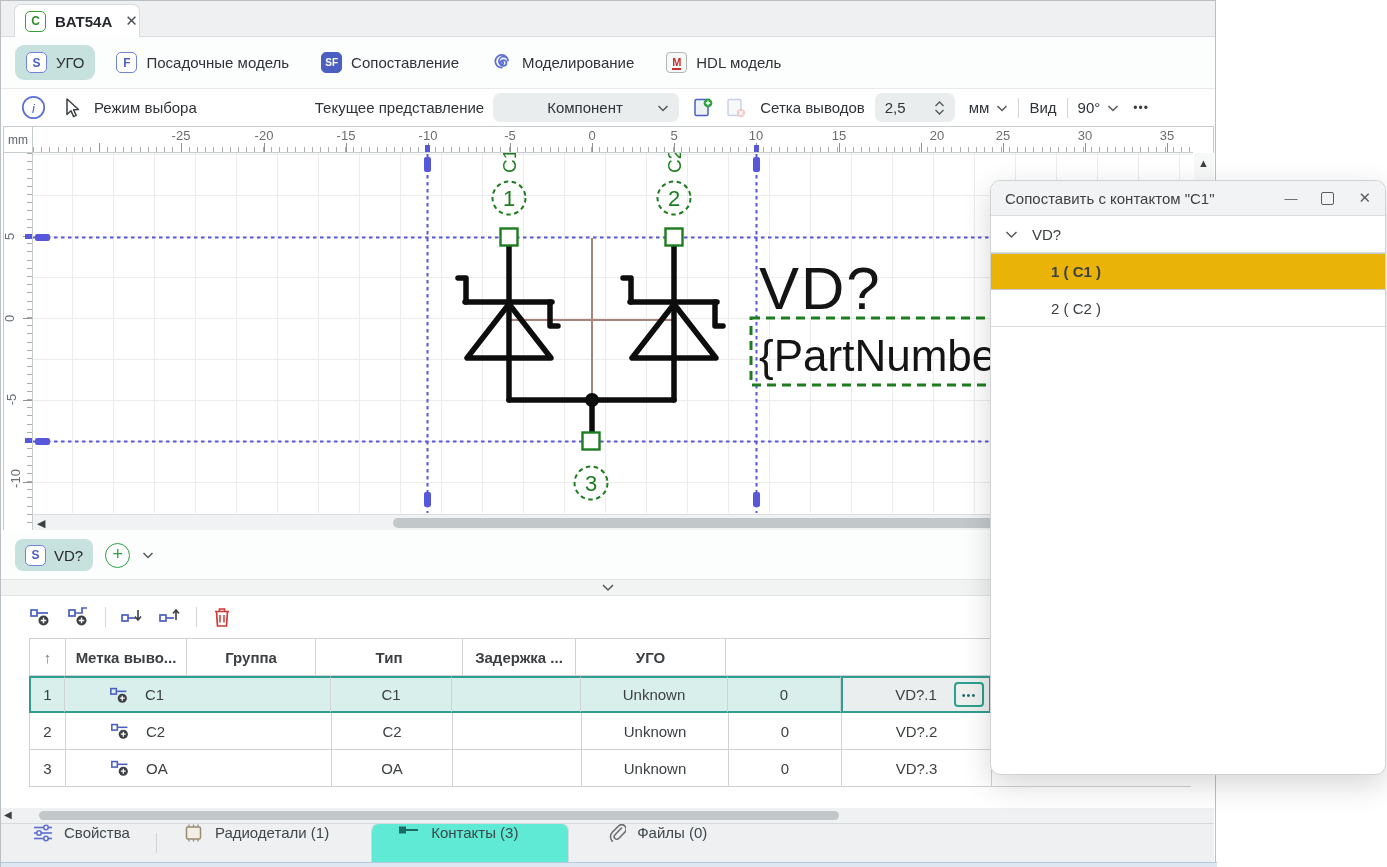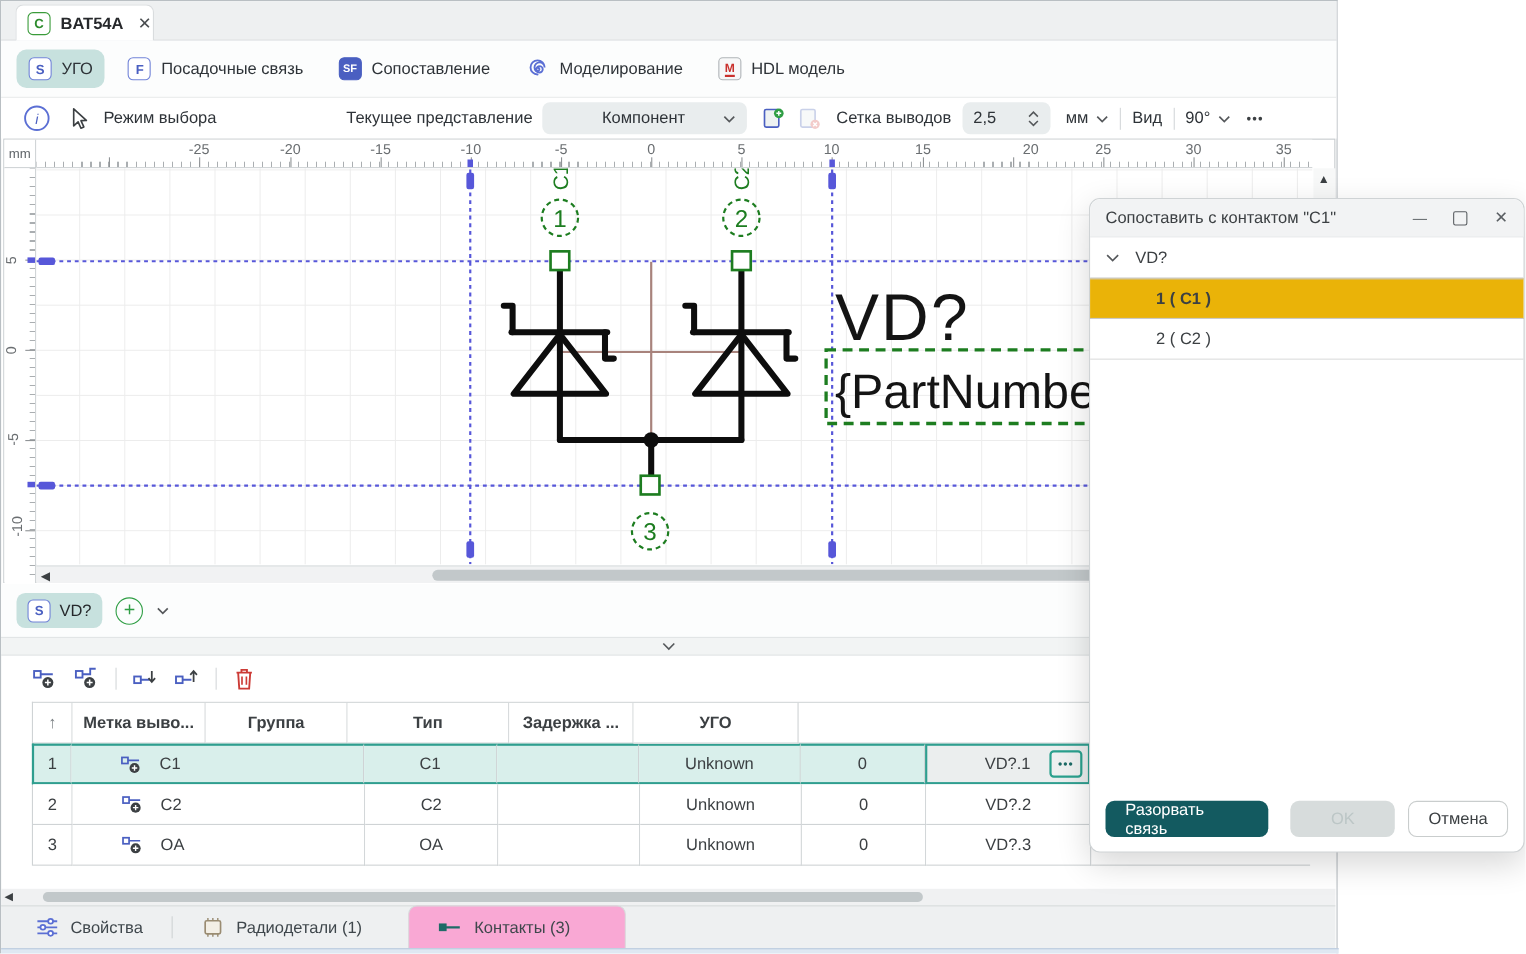--- a/index.html
+++ b/index.html
@@ -63,22 +63,22 @@
   .t-head .c-name{padding-left:16px;justify-content:flex-start;}
   .row-selected .t-cell{background:#d9efeb;border-top:2px solid #2f9e8f;border-bottom:2px solid #2f9e8f;}
   .row-selected .c-num{border-left:2px solid #2f9e8f;margin-left:-1px;}
   .row-selected .c-ugo{background:#ebeeee;border-left:2px solid #2f9e8f;border-right:2px solid #2f9e8f;}
   .ugo-more{position:absolute;right:5px;top:4px;width:30px;height:25px;border:2px solid #2aa08d;border-radius:4px;background:#eef0f0;color:#1d6b66;font-size:11px;letter-spacing:1px;display:flex;align-items:center;justify-content:center;}
   
   #bottom-scroll{position:absolute;left:0;top:807px;width:1213px;height:15px;background:#f0f1f2;}
   #bottom-scroll .thumb{position:absolute;left:38px;top:3px;width:800px;height:9px;background:#c2c8ca;border-radius:5px;}
   #bottom-scroll .arrow{position:absolute;left:3px;top:1px;font-size:10px;color:#3c4043;}
   #bottom-tabbar{position:absolute;left:0;top:822px;width:1213px;height:39px;background:#eef0f1;border-top:1px solid #d6dadb;display:flex;align-items:stretch;font-size:15px;color:#3f474c;}
-  .b-tab{display:flex;align-items:center;gap:11px;padding:0 26px;}
-  .b-tab.active{background:#f9a8d4;border-left:1px solid #d6dadb;border-right:1px solid #d6dadb;border-radius:8px 8px 0 0;margin-top:-1px;border-top:1px solid #d6dadb;}
+  .b-tab{display:flex;align-items:flex-start;gap:11px;padding:0 26px;}
+  .b-tab.active{background:#5eead4;border-left:1px solid #d6dadb;border-right:1px solid #d6dadb;border-radius:8px 8px 0 0;margin-top:-1px;border-top:1px solid #d6dadb;}
   .tab-sep{width:1px;height:20px;background:#cfd3d5;align-self:center;}
   #app-bottom-strip{position:absolute;left:0;top:861px;width:1216px;height:6px;background:#dfe8f2;border-top:1px solid #b9c9dc;}
   
   #dialog{position:absolute;left:990px;top:180px;width:396px;height:595px;background:#fff;border:1px solid #cfd3d5;border-radius:10px;box-shadow:0 10px 30px rgba(0,0,0,.16);z-index:50;}
   #dialog-title{height:35px;background:#f2f3f4;border-bottom:1px solid #dcdfe0;border-radius:10px 10px 0 0;display:flex;align-items:center;padding:0 14px;font-size:15px;color:#3c4043;}
   #dialog-title .win-btns{margin-left:auto;display:flex;align-items:center;gap:24px;color:#5a5e62;}
   .maxi{width:13px;height:13px;border:1.6px solid #5a5e62;border-radius:2px;}
   .tree-row{height:37px;display:flex;align-items:center;border-bottom:1px solid #dcdddd;font-size:15px;color:#3c4043;}
   .tree-row.root{padding-left:14px;gap:14px;}
   .tree-row.child{padding-left:60px;}
@@ -106,21 +106,21 @@
       </div>
     </div>
 
     <div id="module-bar">
       <div class="module-item active">
         <span class="sq-icon sq-blue">S</span>
         <span>УГО</span>
       </div>
       <div class="module-item">
         <span class="sq-icon sq-blue">F</span>
-        <span>Посадочные связь</span>
+        <span>Посадочные модель</span>
       </div>
       <div class="module-item">
         <span class="sq-icon sq-blue-fill">SF</span>
         <span>Сопоставление</span>
       </div>
       <div class="module-item">
         <span class="icon-gap">
           <svg width="22" height="22" viewBox="0 0 22 22">
               <path d="M11,11 m0,-1.4 a1.4,1.4 0 1 1 -1.4,1.4 a2.9,2.9 0 1 1 2.9,2.9 a4.6,4.6 0 1 1 4.6,-4.6 a6.4,6.4 0 1 0 -6.4,6.4" fill="none" stroke="#5b6fd4" stroke-width="1.7" stroke-linecap="round"></path>
             </svg>
@@ -496,20 +496,26 @@
           </svg>
         <span>Радиодетали (1)</span>
       </div>
       <div class="b-tab active" style="margin-left:16px;width:198px;">
         <svg width="22" height="12" viewBox="0 0 22 12">
             <rect x="1.5" y="3" width="6" height="6" fill="#1d6b66" stroke="#1d6b66"></rect>
             <line x1="7.5" y1="6" x2="20" y2="6" stroke="#1d6b66" stroke-width="2"></line>
           </svg>
         <span>Контакты (3)</span>
       </div>
+      <div class="b-tab" style="margin-left:14px;">
+        <svg width="17" height="19" viewBox="0 0 17 19">
+            <path d="M12.5,4 L6,10.8 a2.6,2.6 0 0 0 3.7,3.7 L16,8 a4.4,4.4 0 0 0 -6.2,-6.2 L3.3,8.3 a6.2,6.2 0 0 0 0,8.8" fill="none" stroke="#6a6e71" stroke-width="1.6" stroke-linecap="round"></path>
+          </svg>
+        <span>Файлы (0)</span>
+      </div>
     </div>
 
     <div id="app-bottom-strip"></div>
   </div>
 
   <div id="dialog">
     <div id="dialog-title">
       <span>Сопоставить с контактом "C1"</span>
       <span class="win-btns">
         <span style="font-size:13px;">—</span>
@@ -522,20 +528,15 @@
           <polyline points="1.5,2 6.5,7 11.5,2" fill="none" stroke="#55585b" stroke-width="1.5"></polyline>
         </svg>
       <span>VD?</span>
     </div>
     <div class="tree-row child selected">
       <span>1 ( C1 )</span>
     </div>
     <div class="tree-row child">
       <span>2 ( C2 )</span>
     </div>
-    <div id="dialog-buttons">
-      <div class="btn btn-primary">Разорвать связь</div>
-      <div class="btn btn-disabled" style="margin-left:8px;">OK</div>
-      <div class="btn btn-secondary">Отмена</div>
-    </div>
   </div>
 
 </div>
 
 </body></html>

